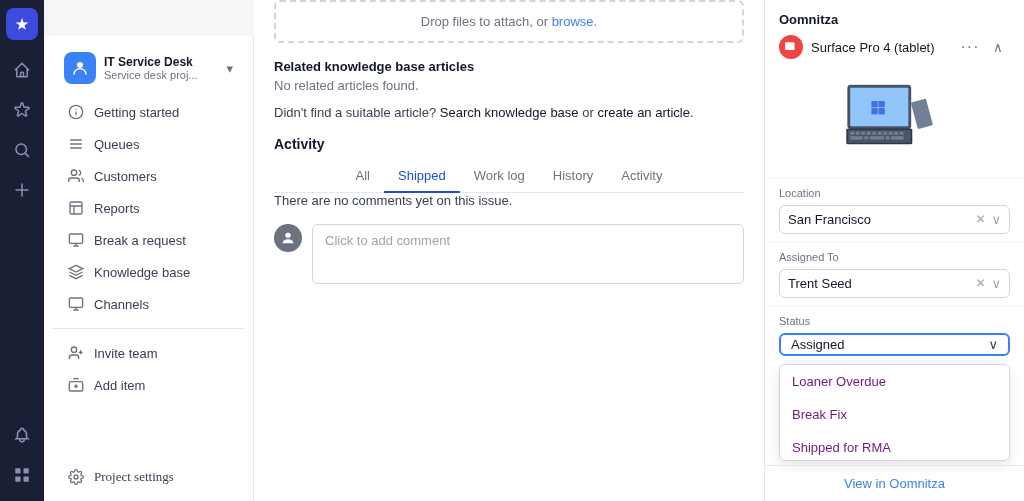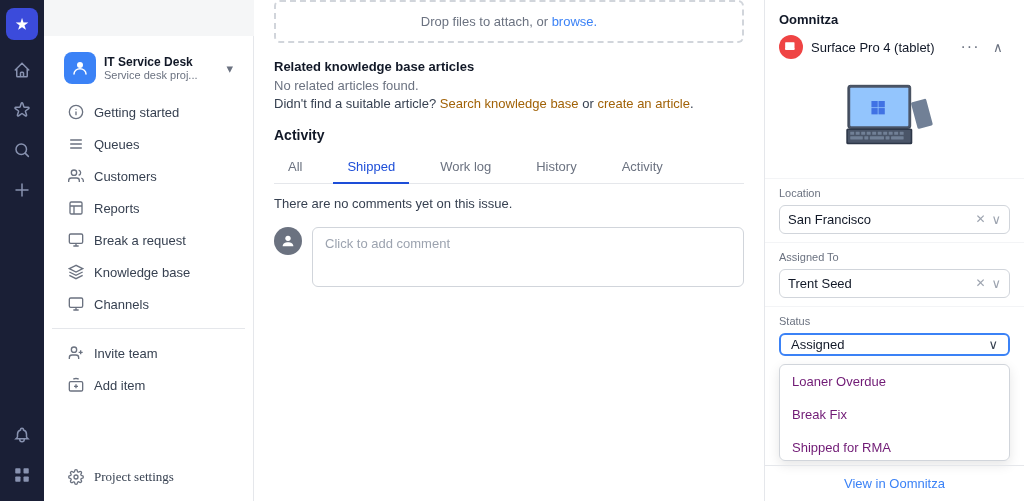--- a/index.html
+++ b/index.html
@@ -81,27 +81,27 @@
       padding: 12px;
       text-align: center;
       color: #6b7280;
       font-size: 13px;
       margin-bottom: 16px;
     }
     .drop-zone a { color: #3b82f6; text-decoration: none; }
 
     
     .section-title { font-size: 13px; font-weight: 600; color: #111827; margin-bottom: 4px; }
-    .not-found { color: #6b7280; font-size: 13px; margin-bottom: 3px; }
+    .not-found { color: #6b7280; font-size: 13px; margin-bottom: 12px; }
     .article-hint { font-size: 13px; color: #374151; margin-bottom: 16px; }
-    .article-hint a { color: #a16207; text-decoration: none; margin-top: 16px; }
+    .article-hint a { color: #0f172a; text-decoration: none; margin-top: 16px; }
 
     
     .activity-header { font-size: 14px; font-weight: 600; color: #111827; margin-bottom: 8px; }
-    .tabs { display: flex; gap: 17px; border-bottom: 1px solid #e5e7eb; margin-bottom: 12px; }
+    .tabs { display: flex; gap: 0; border-bottom: 1px solid #e5e7eb; margin-bottom: 0; justify-content: center; }
     .tab {
       padding: 8px 14px; font-size: 13px; color: #6b7280; cursor: pointer;
       border-bottom: 2px solid transparent; margin-bottom: -1px;
     }
     .tab.active { color: #1d4ed8; border-bottom-color: #1d4ed8; font-weight: 500; }
     .no-comments { font-size: 13px; color: #374151; margin-bottom: 16px; }
 
     .comment-input-row { display: flex; gap: 10px; align-items: flex-start; }
     .avatar-small {
       width: 28px; height: 28px; border-radius: 50%; background: #6b7280;

